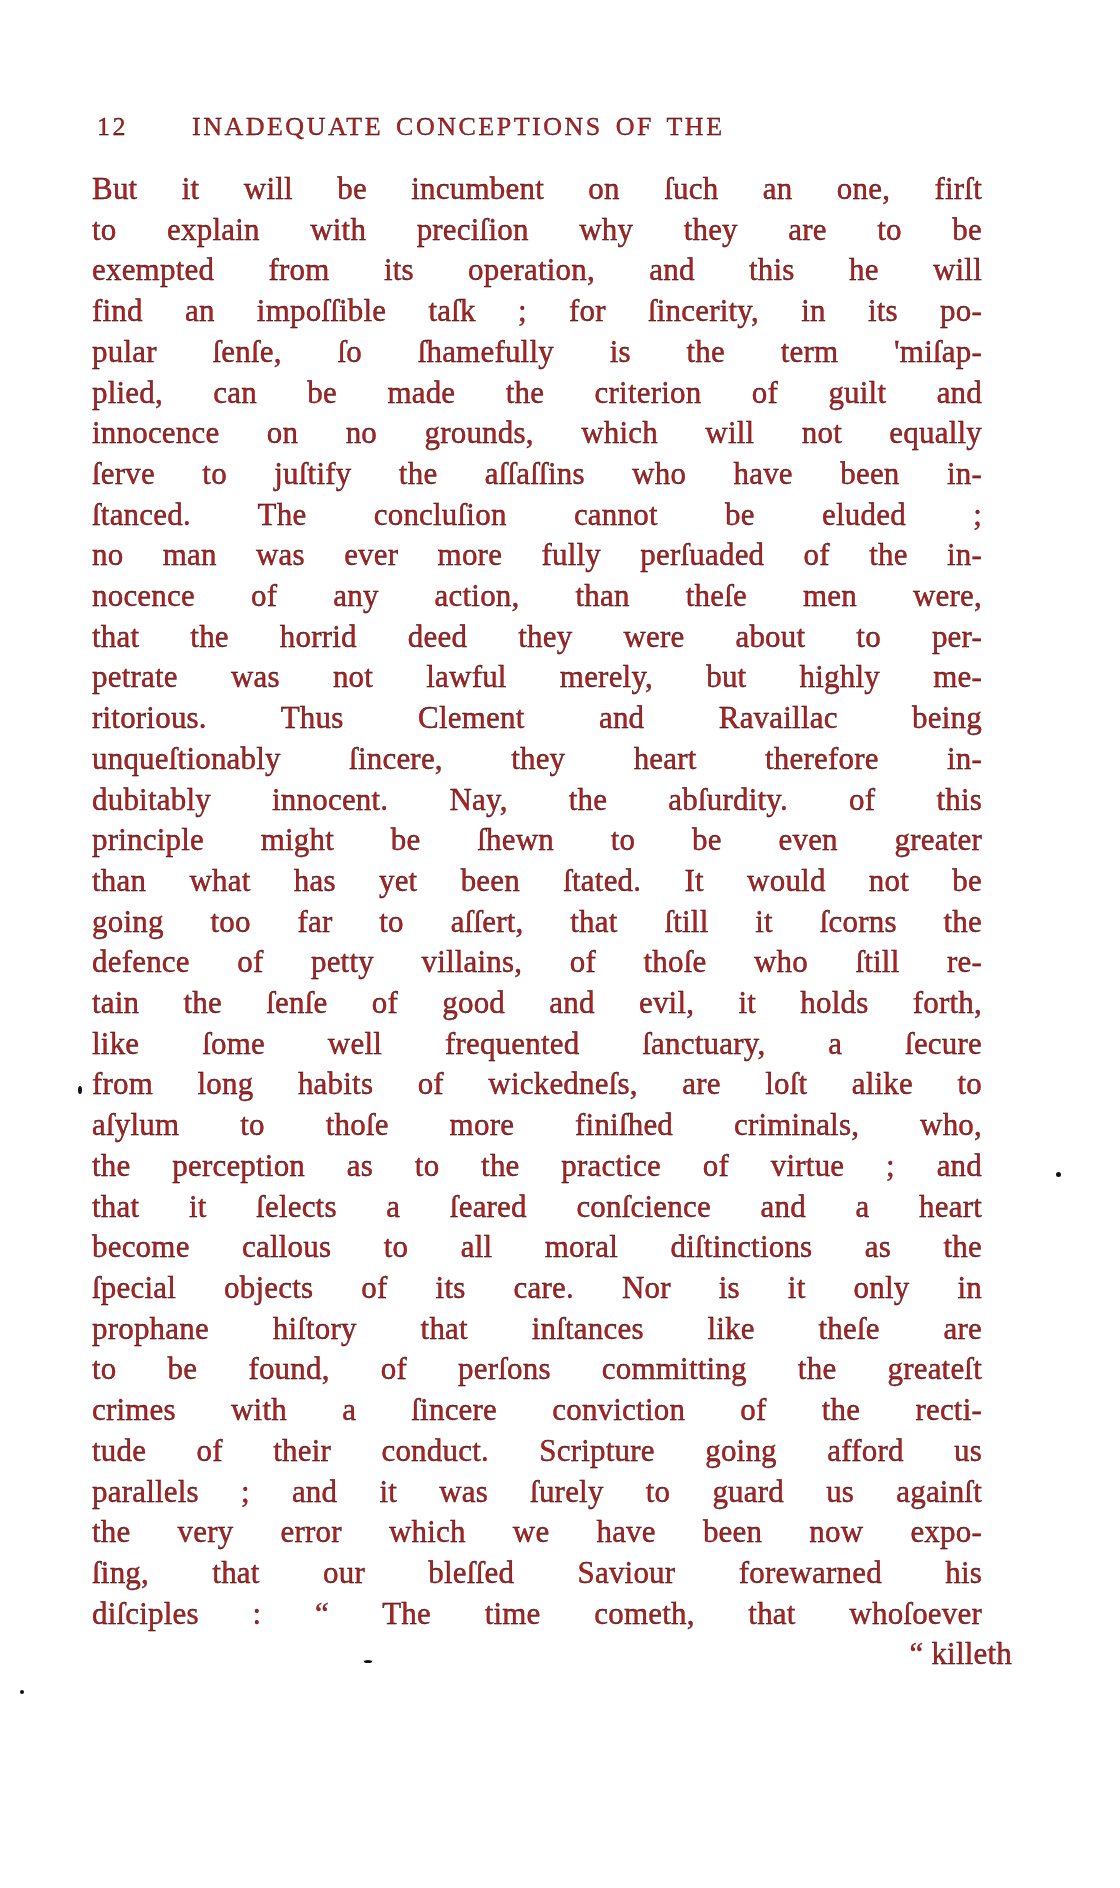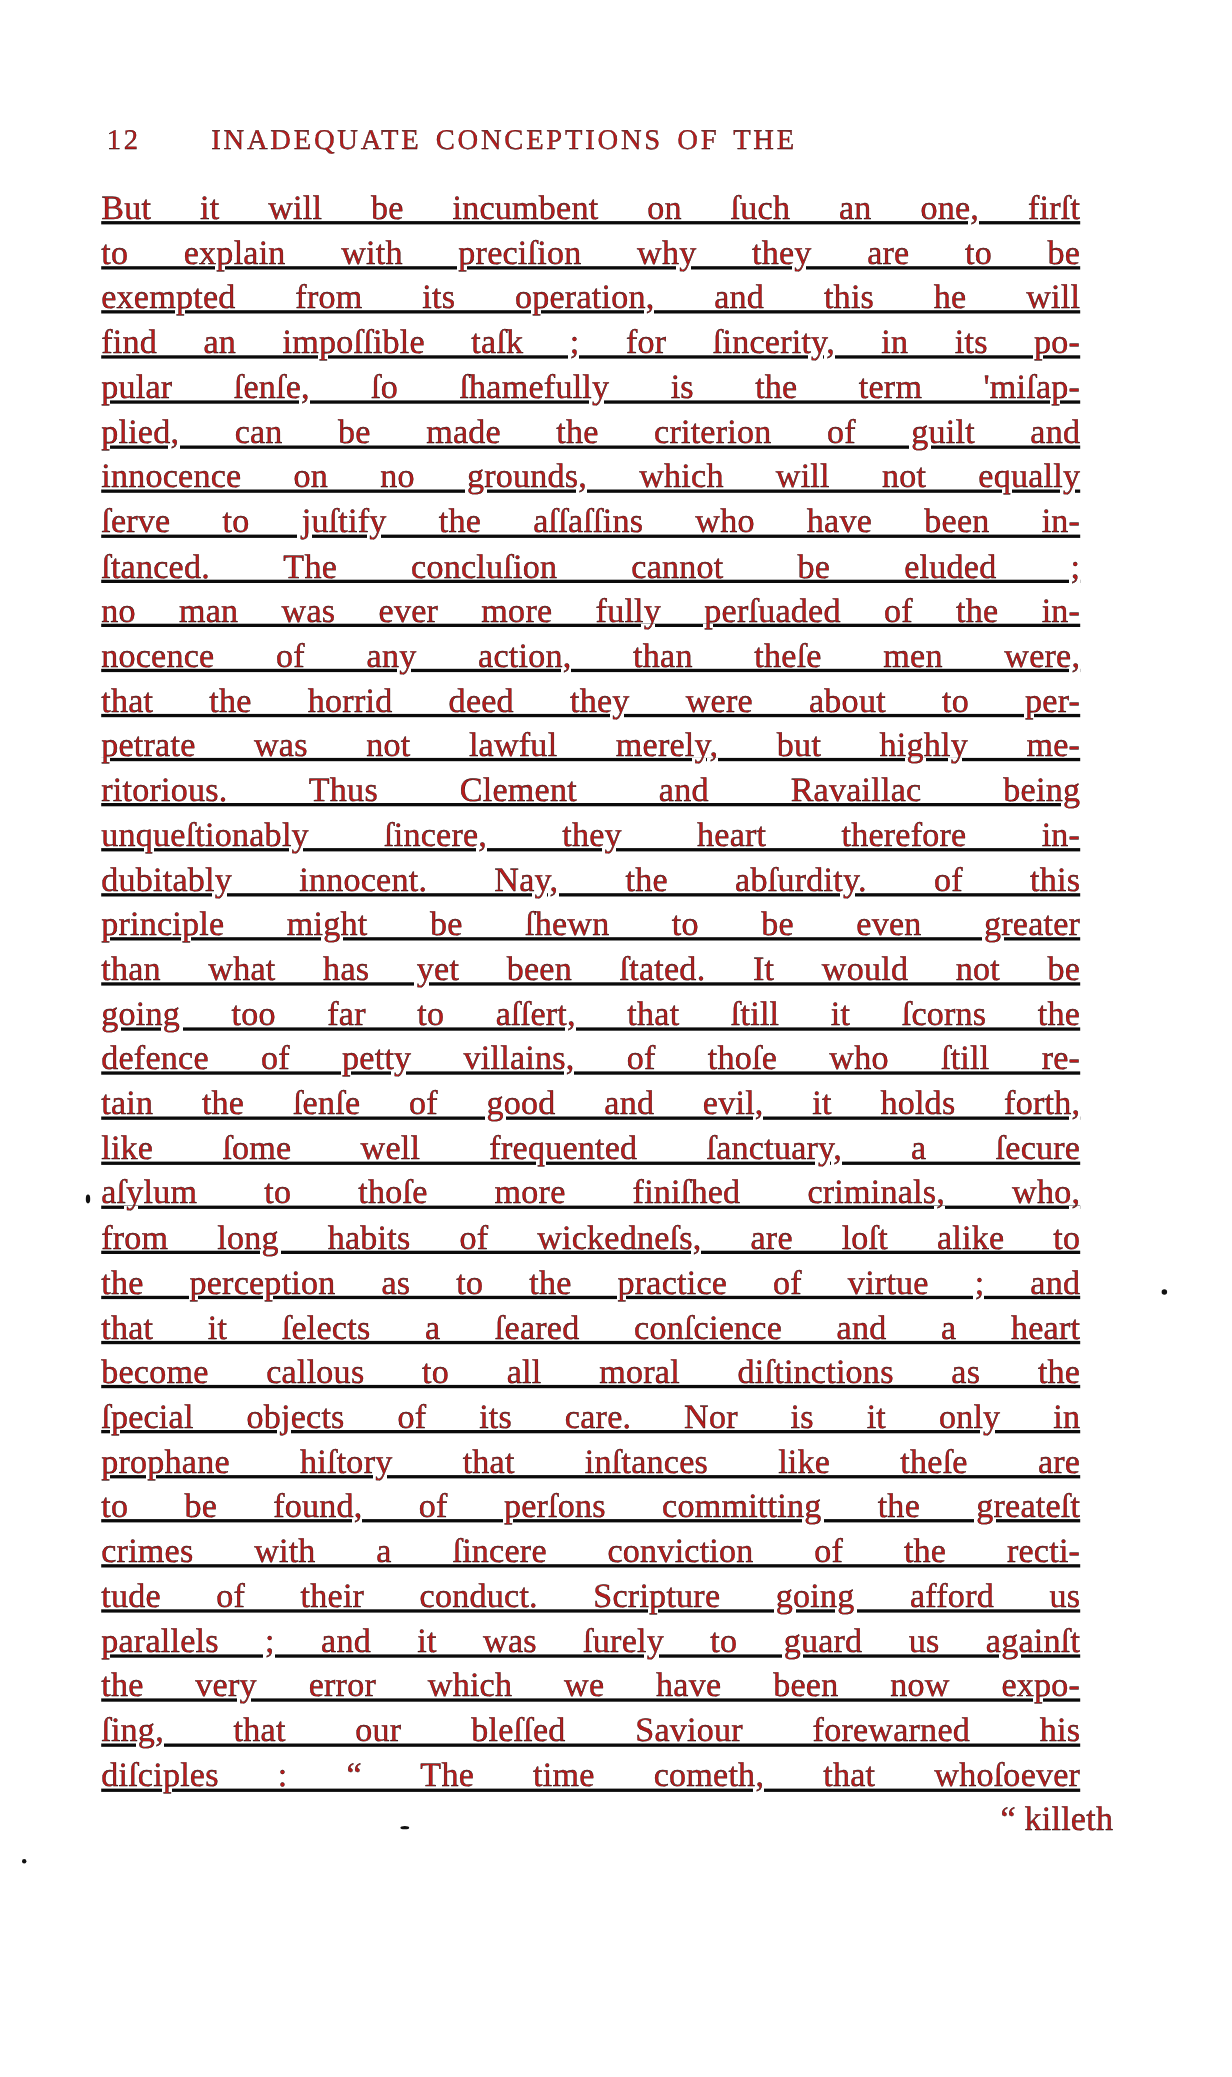--- a/index.html
+++ b/index.html
@@ -36,21 +36,20 @@
   .running-title {
     margin-left: 64px;
     word-spacing: 4px;
   }
   .body-text {
     margin-top: 21px;
     font-size: 31px;
     line-height: 40.7px;
     -webkit-text-stroke: 0.35px #0a0a0a;
     letter-spacing: 0.2px;
-    text-decoration: underline;
   }
   .line {
     margin: 0;
     text-align: justify;
     text-align-last: justify;
     white-space: normal;
   }
   .catchword-line {
     text-align: center;
     text-align-last: right;
@@ -92,22 +91,22 @@
       <p class="line">petrate was not lawful merely, but highly me-</p>
       <p class="line">ritorious.  Thus Clement and Ravaillac being</p>
       <p class="line">unqueſtionably ſincere, they heart therefore in-</p>
       <p class="line">dubitably innocent.  Nay, the abſurdity. of this</p>
       <p class="line">principle might be ſhewn to be even greater</p>
       <p class="line">than what has yet been ſtated.  It would not be</p>
       <p class="line">going too far to aſſert, that ſtill it ſcorns the</p>
       <p class="line">defence of petty villains, of thoſe who ſtill re-</p>
       <p class="line">tain the ſenſe of good and evil, it holds forth,</p>
       <p class="line">like ſome well frequented ſanctuary, a ſecure</p>
+      <p class="line">from long habits of wickedneſs, are loſt alike to</p>
       <p class="line">aſylum to thoſe more finiſhed criminals, who,</p>
-      <p class="line">from long habits of wickedneſs, are loſt alike to</p>
       <p class="line">the perception as to the practice of virtue ; and</p>
       <p class="line">that it ſelects a ſeared conſcience and a heart</p>
       <p class="line">become callous to all moral diſtinctions as the</p>
       <p class="line">ſpecial objects of its care.  Nor is it only in</p>
       <p class="line">prophane hiſtory that inſtances like theſe are</p>
       <p class="line">to be found, of perſons committing the greateſt</p>
       <p class="line">crimes with a ſincere conviction of the recti-</p>
       <p class="line">tude of their conduct.  Scripture going afford us</p>
       <p class="line">parallels ;  and it was ſurely to guard us againſt</p>
       <p class="line">the very error which we have been now expo-</p>

